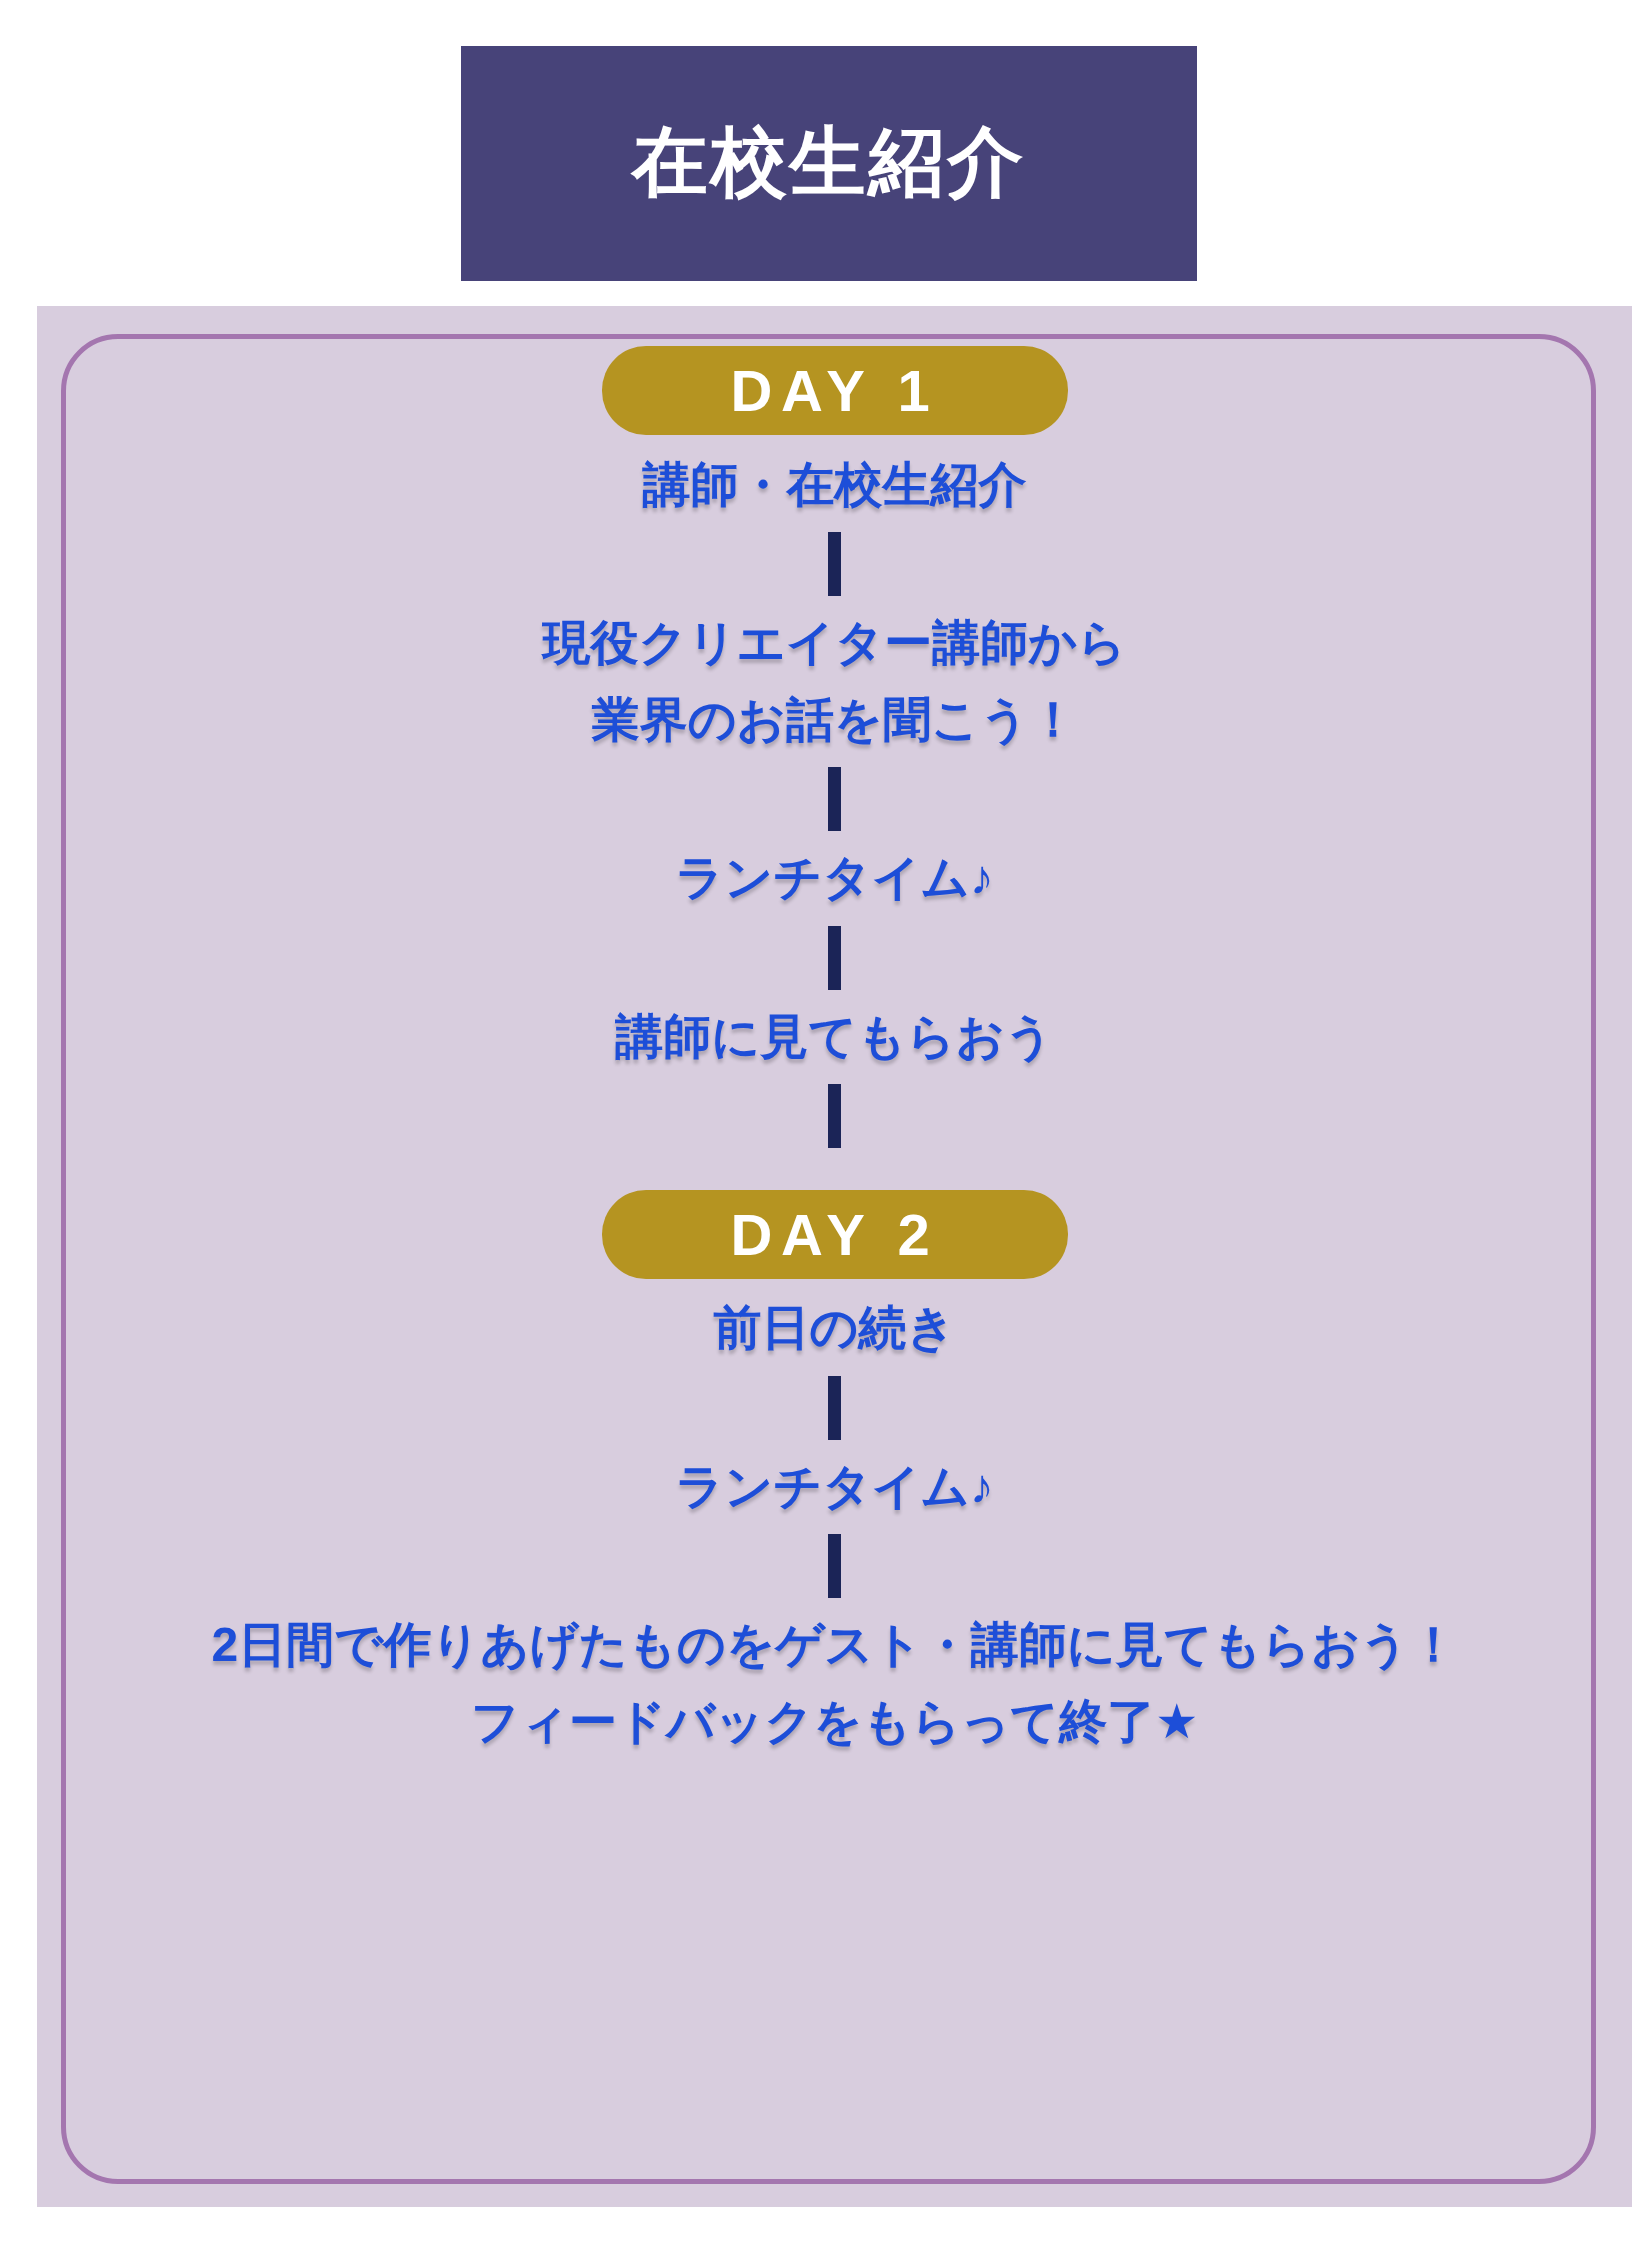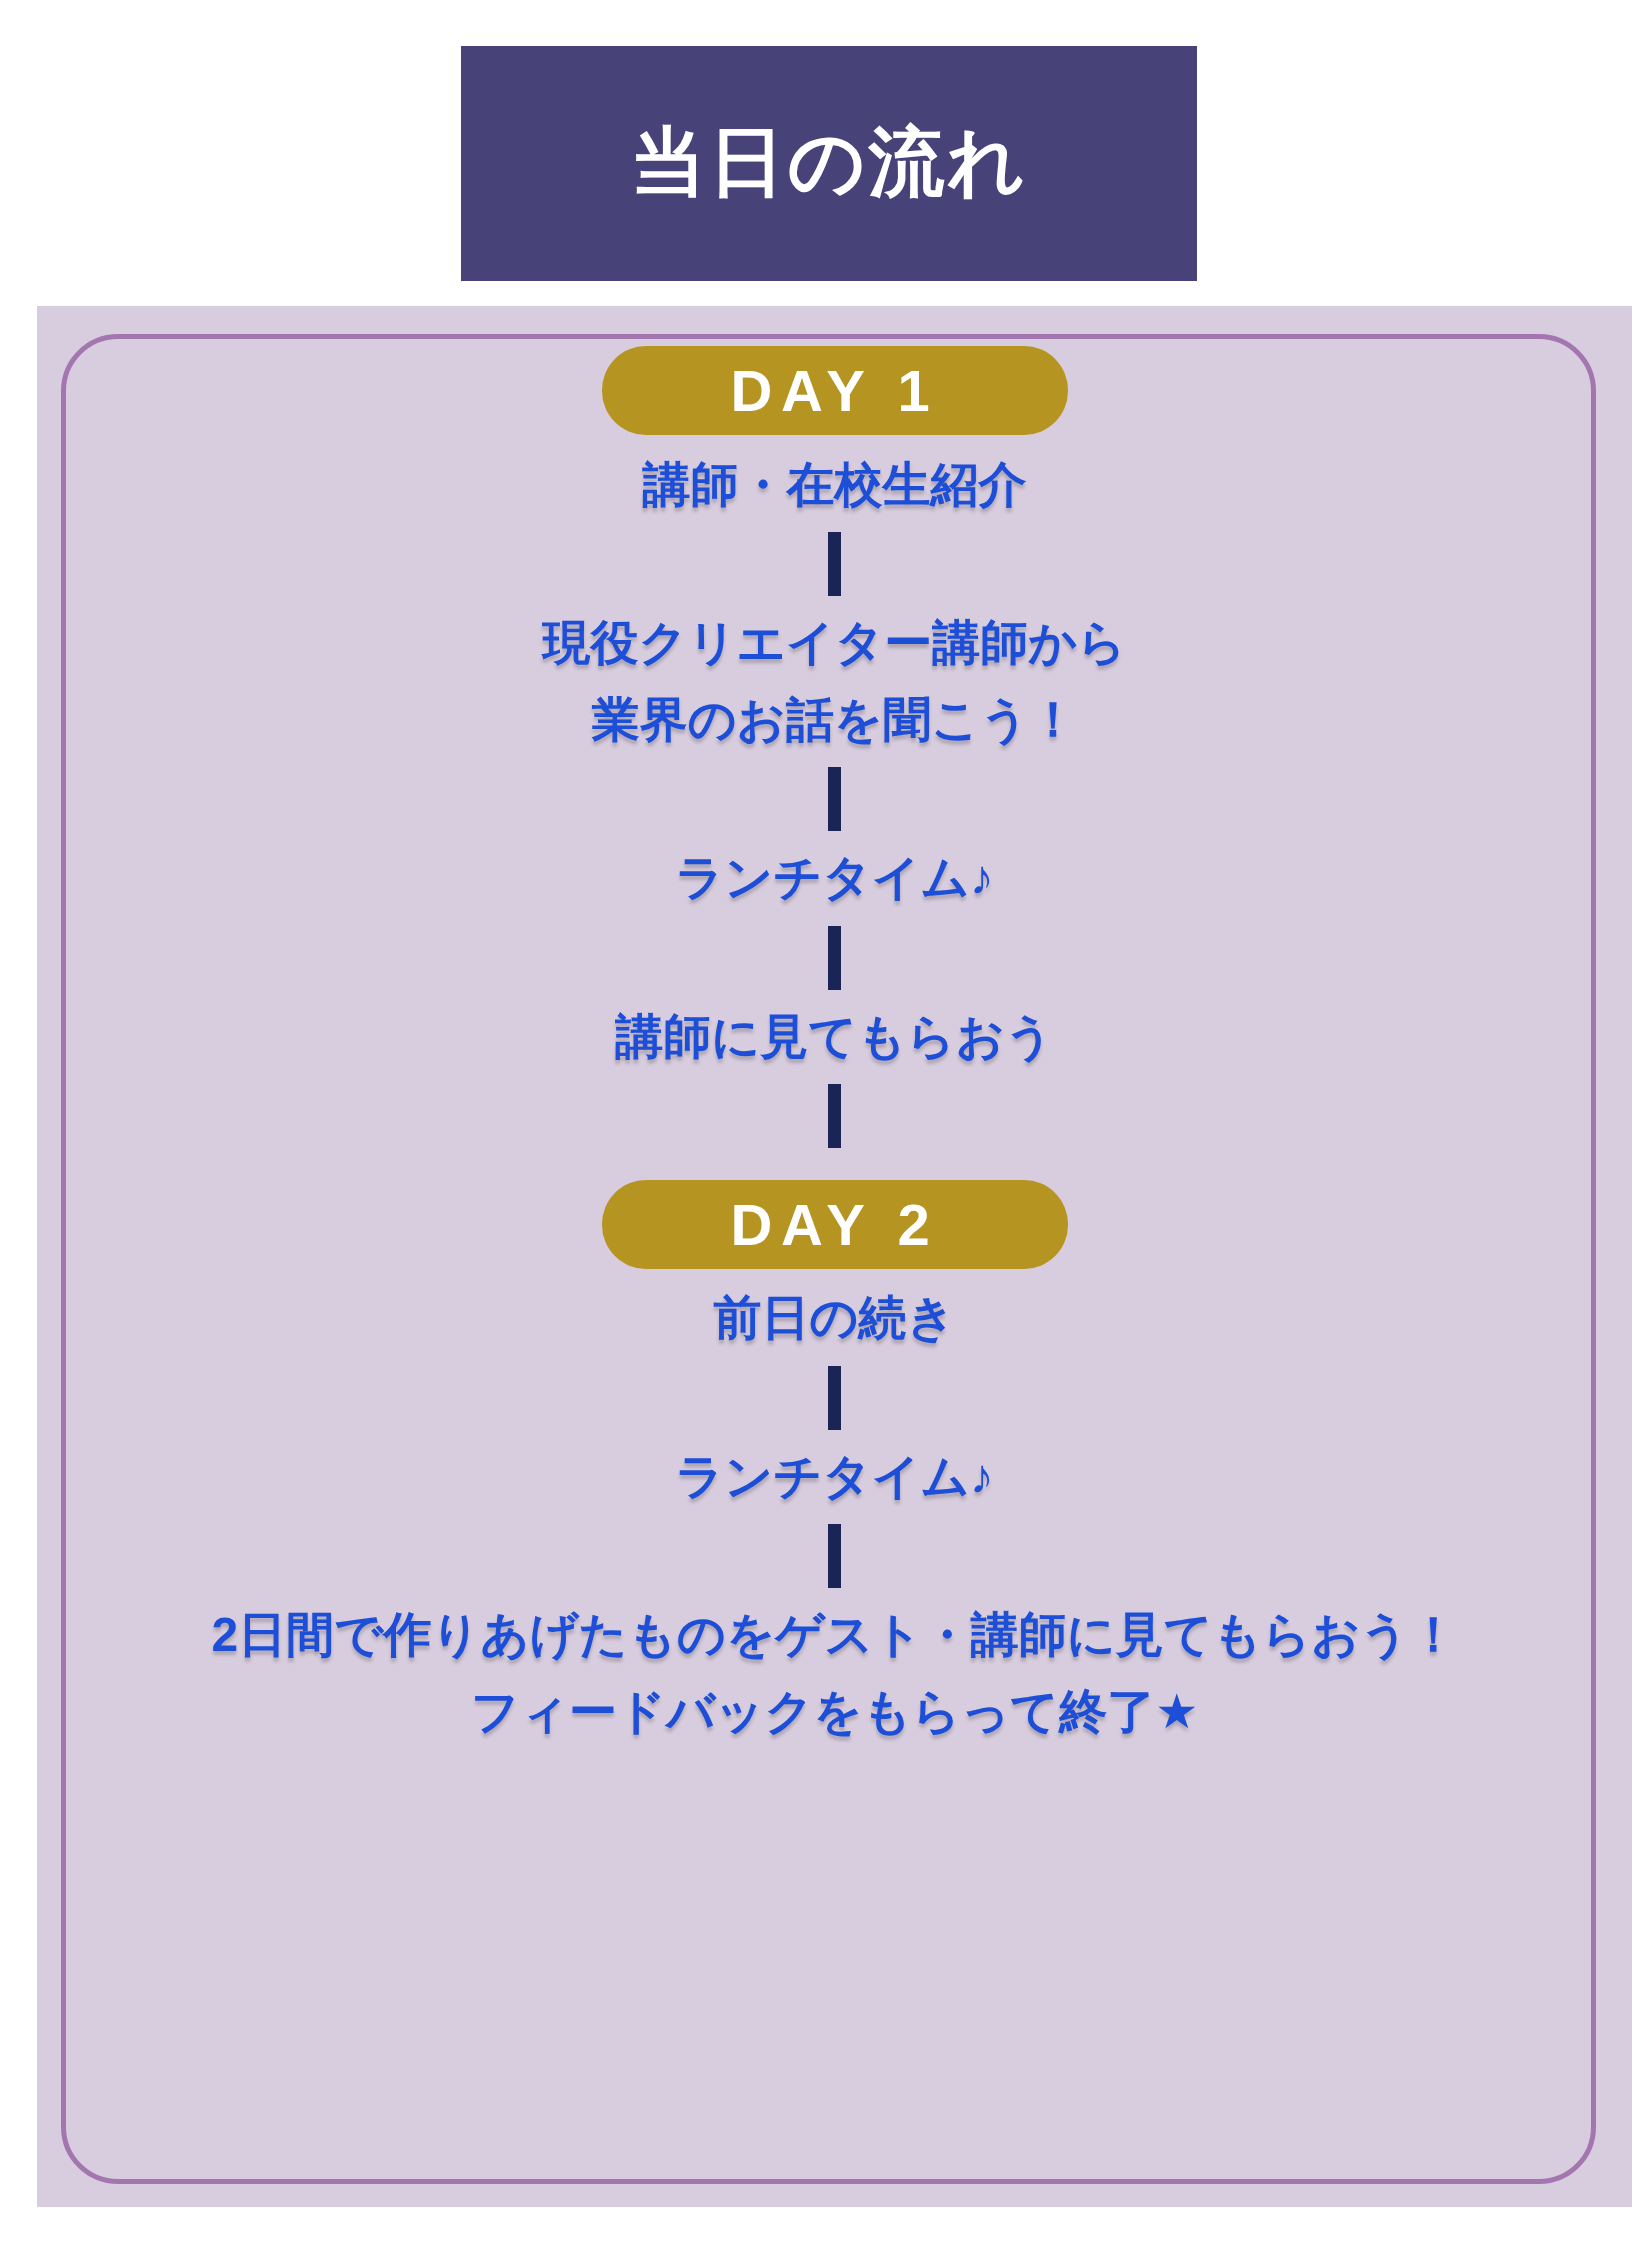--- a/index.html
+++ b/index.html
@@ -51,21 +51,21 @@
     background:#b59421;
     border-radius:44px;
     display:flex;align-items:center;justify-content:center;
     color:#ffffff;
     font-size:58px;
     font-weight:bold;
     letter-spacing:8.7px;
     margin-bottom:10.2px;
     flex:none;
   }
-  .day-pill.day2{margin-top:24px;}
+  .day-pill.day2{margin-top:34px;}
   .t-item{
     color:#1d4ed8;
     font-size:48px;
     font-weight:bold;
     line-height:1.6;
     text-align:center;
     white-space:pre-line;
     text-shadow:0 4.4px 3.6px rgba(0,0,0,0.20);
     margin:1.5px 0;
   }
@@ -75,21 +75,21 @@
     margin:7.3px 0;
     flex:none;
   }
 </style>
 </head>
 <body>
 
 <div class="canvas">
 
   <div class="header">
-    <div class="header-title">当日の流れ</div>
+    <div class="header-title">在校生紹介</div>
   </div>
 
   <div class="panel">
     <div class="panel-border"></div>
 
     <div class="timeline">
 
       <div class="day-pill">
         <span>DAY 1</span>
       </div>

